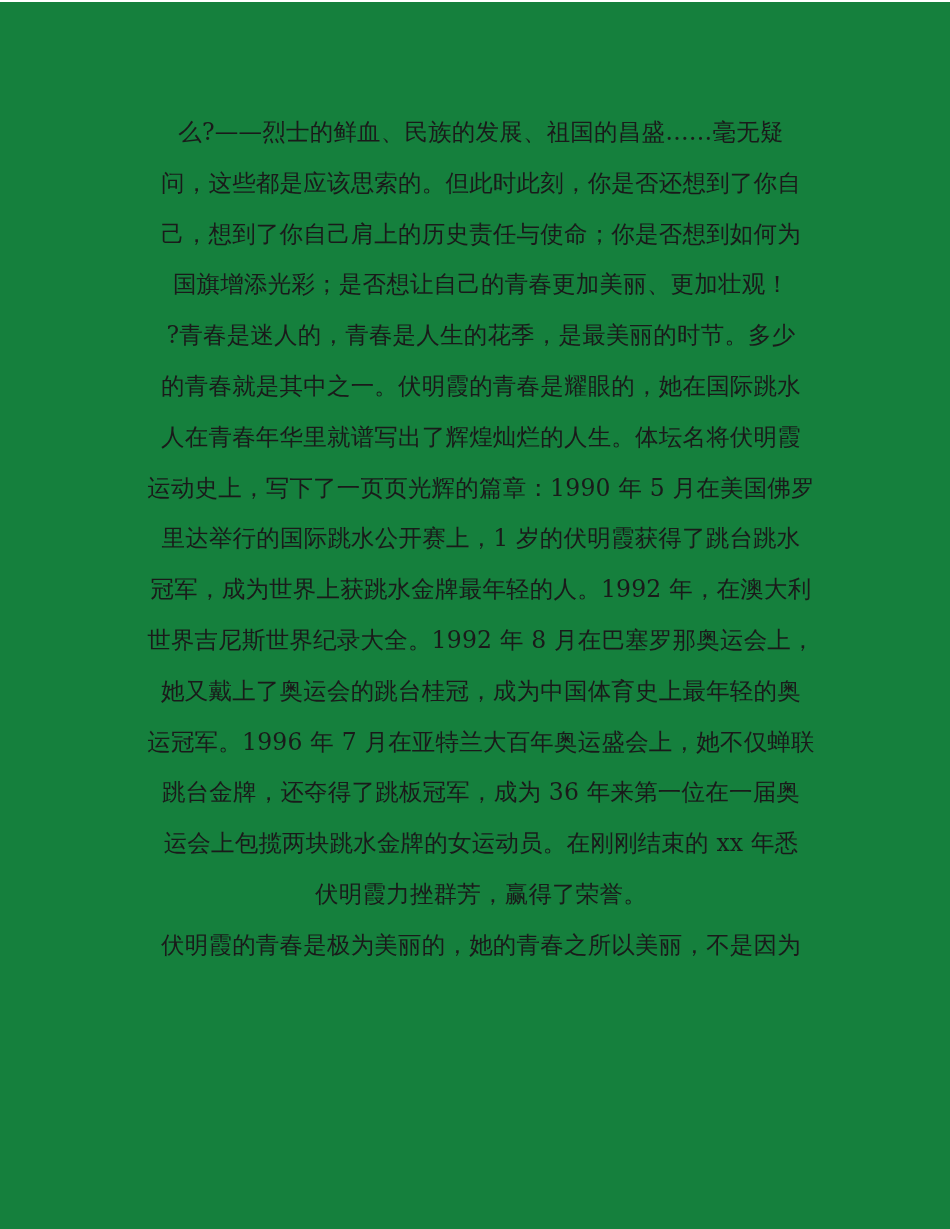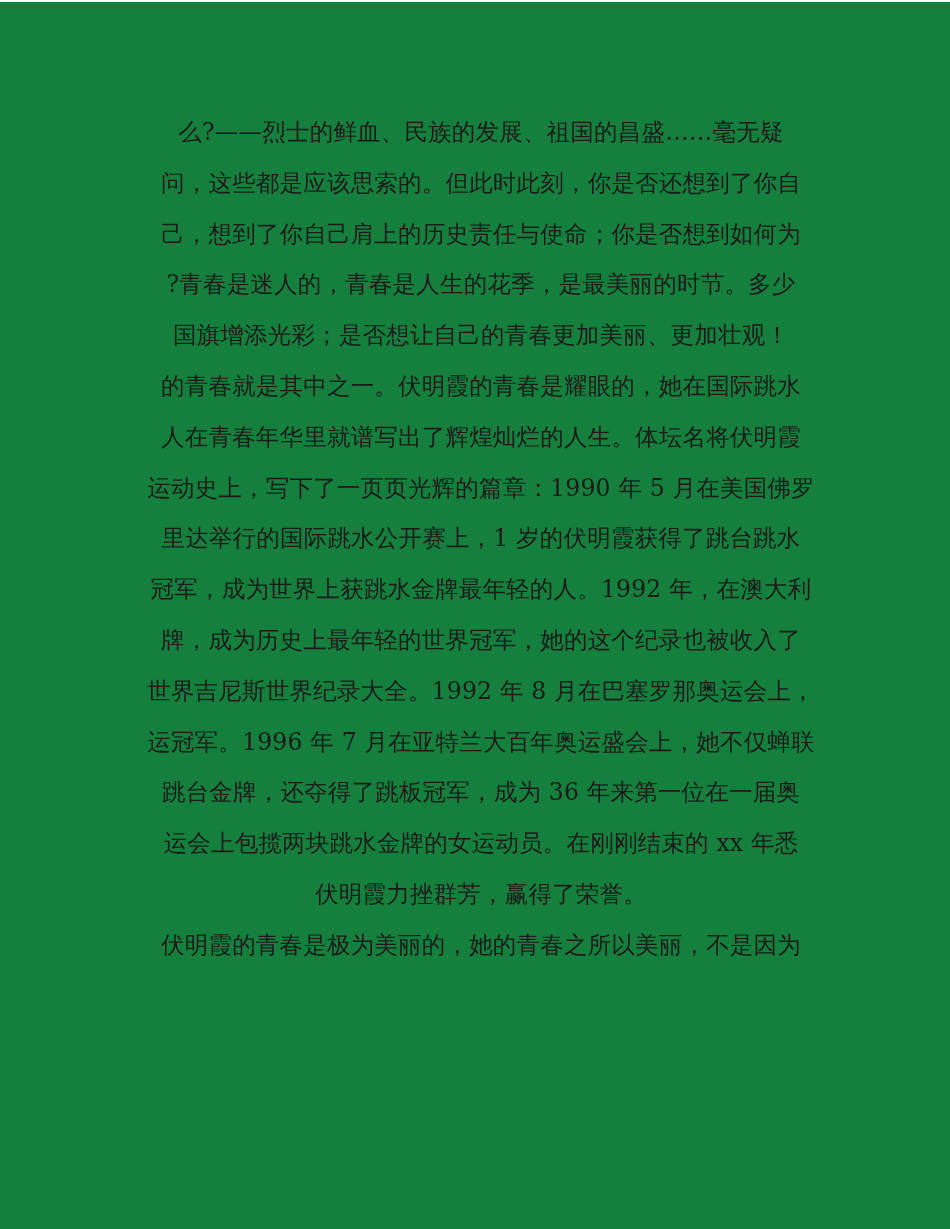--- a/index.html
+++ b/index.html
@@ -40,28 +40,28 @@
     }
   </style>
 </head>
 <body>
 
 <div class="page">
   <div class="text-block">
     <span class="line">么?——烈士的鲜血、民族的发展、祖国的昌盛……毫无疑</span>
     <span class="line">问，这些都是应该思索的。但此时此刻，你是否还想到了你自</span>
     <span class="line">己，想到了你自己肩上的历史责任与使命；你是否想到如何为</span>
+    <span class="line">国旗增添光彩；是否想让自己的青春更加美丽、更加壮观！</span>
     <span class="line">?青春是迷人的，青春是人生的花季，是最美丽的时节。多少</span>
-    <span class="line">国旗增添光彩；是否想让自己的青春更加美丽、更加壮观！</span>
     <span class="line">的青春就是其中之一。伏明霞的青春是耀眼的，她在国际跳水</span>
     <span class="line">人在青春年华里就谱写出了辉煌灿烂的人生。体坛名将伏明霞</span>
     <span class="line">运动史上，写下了一页页光辉的篇章：1990 年 5 月在美国佛罗</span>
     <span class="line">里达举行的国际跳水公开赛上，1 岁的伏明霞获得了跳台跳水</span>
     <span class="line">冠军，成为世界上获跳水金牌最年轻的人。1992 年，在澳大利</span>
-    <span class="line">牌，成为历史上最年轻的世界冠军，她的这个纪录也被收入了</span>
     <span class="line">世界吉尼斯世界纪录大全。1992 年 8 月在巴塞罗那奥运会上，</span>
+    <span class="line">她又戴上了奥运会的跳台桂冠，成为中国体育史上最年轻的奥</span>
     <span class="line">运冠军。1996 年 7 月在亚特兰大百年奥运盛会上，她不仅蝉联</span>
     <span class="line">跳台金牌，还夺得了跳板冠军，成为 36 年来第一位在一届奥</span>
     <span class="line">运会上包揽两块跳水金牌的女运动员。在刚刚结束的 xx 年悉</span>
     <span class="line">伏明霞力挫群芳，赢得了荣誉。</span>
     <span class="line">伏明霞的青春是极为美丽的，她的青春之所以美丽，不是因为</span>
   </div>
 </div>
 
 </body></html>

